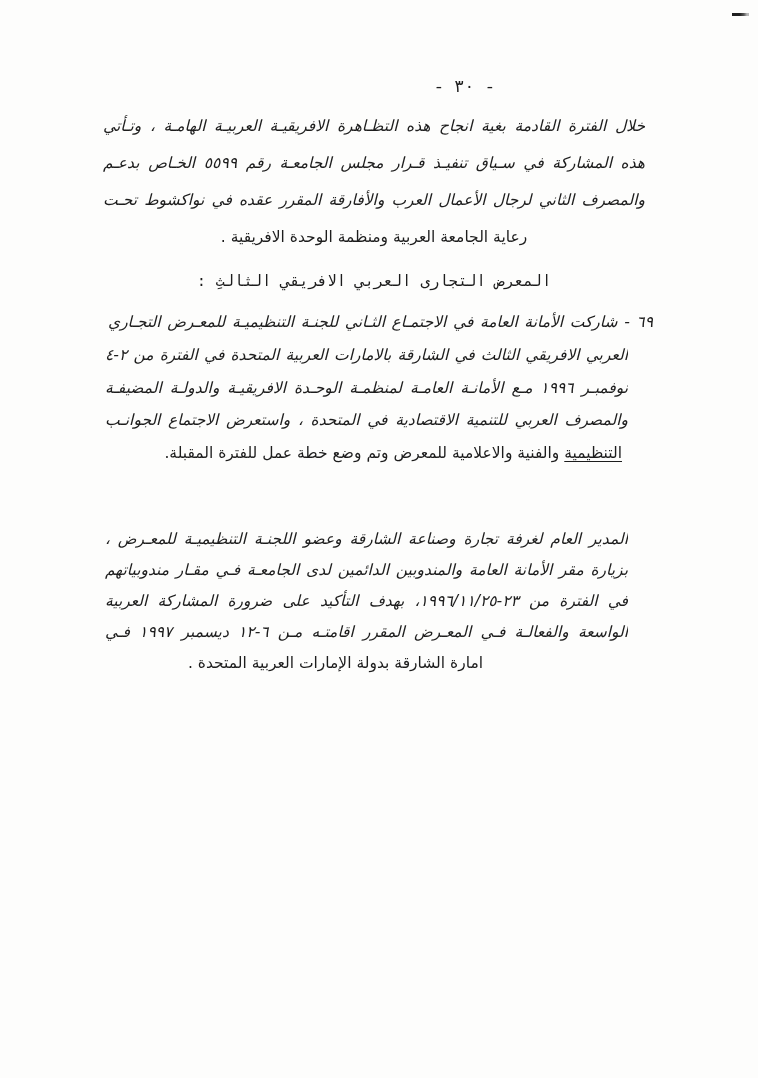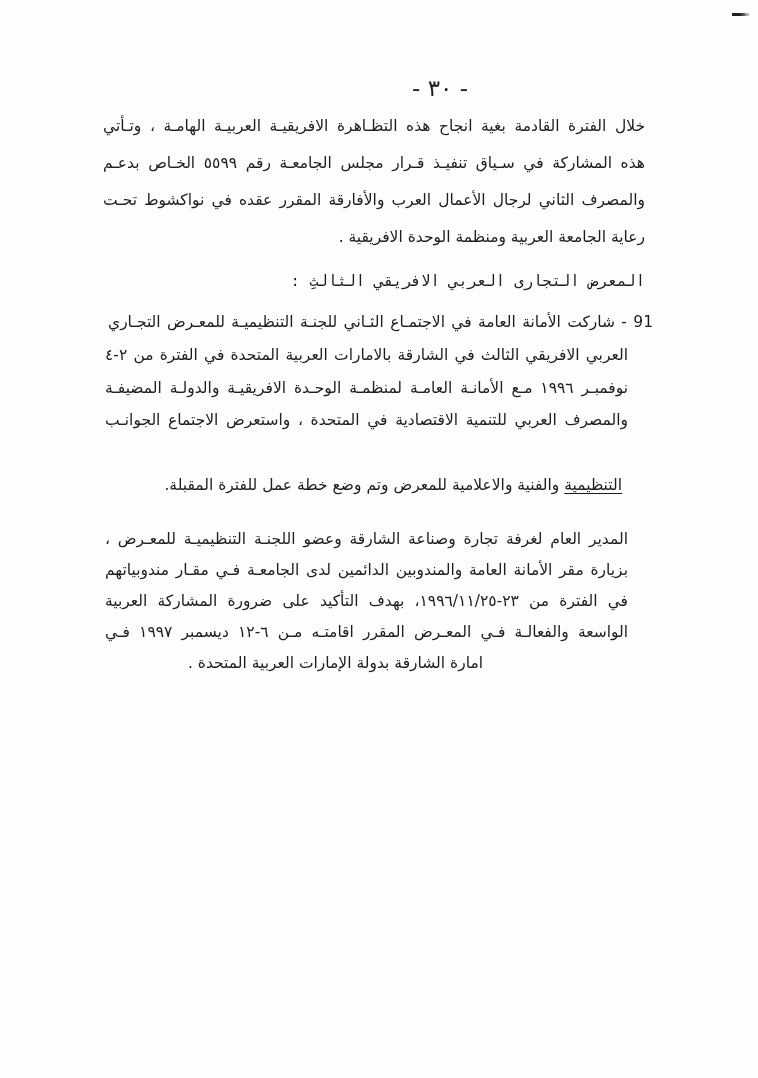--- a/index.html
+++ b/index.html
@@ -26,41 +26,43 @@
     height: 3px;
     background: linear-gradient(to left, #b9b9b9 12%, #5a5a5a 30%, #1f1f1f 55%);
   }
   .page-number {
     position: absolute;
     top: 74px;
     left: 385px;
     width: 110px;
     height: 28px;
     line-height: 28px;
-    font-size: 23px;
-    text-align: center;
+    font-size: 17px;
+    text-align: right;
     letter-spacing: 1px;
+    font-family: Liberation Mono, monospace;
   }
   .line {
     position: absolute;
     height: 28px;
     line-height: 28px;
     font-size: 15.5px;
     white-space: normal;
     overflow: hidden;
   }
   
   .just {
     text-align: justify;
     text-align-last: justify;
     text-justify: inter-word;
+    font-style: italic;
   }
   
   .nat {
-    text-align: right;
+    text-align: center;
     white-space: nowrap;
   }
   
   .col-intro { right: 113px; width: 542px; }
   
   .col-item-first { right: 105px; width: 545px; }
   
   .col-item-cont { right: 130px; width: 523px; }
   .underlined {
     text-decoration: underline;
@@ -77,25 +79,25 @@
 
   <div class="page-number">- ٣٠ -</div>
 
   <div class="line just col-intro" style="top:112px">خلال الفترة القادمة بغية انجاح هذه التظـاهرة الافريقيـة العربيـة الهامـة ، وتـأتي</div>
   <div class="line just col-intro" style="top:149px">هذه المشاركة في سـياق تنفيـذ قـرار مجلس الجامعـة رقم ٥٥٩٩ الخـاص بدعـم</div>
   <div class="line just col-intro" style="top:186px">والمصرف الثاني لرجال الأعمال العرب والأفارقة المقرر عقده في نواكشوط تحـت</div>
   <div class="line nat col-intro" style="top:223px">رعاية الجامعة العربية ومنظمة الوحدة الافريقية .</div>
 
   <div class="line nat col-intro heading" style="top:268px">المعرض التجارى العربي الافريقي الثالثِ :</div>
 
-  <div class="line just col-item-first" style="top:308px">91 - شاركت الأمانة العامة في الاجتمـاع الثـاني للجنـة التنظيميـة للمعـرض التجـاري</div>
+  <div class="line just col-item-first" style="top:308px">٦٩ - شاركت الأمانة العامة في الاجتمـاع الثـاني للجنـة التنظيميـة للمعـرض التجـاري</div>
   <div class="line just col-item-cont" style="top:341px">العربي الافريقي الثالث في الشارقة بالامارات العربية المتحدة في الفترة من ٢-٤</div>
   <div class="line just col-item-cont" style="top:374px">نوفمبـر ١٩٩٦ مـع الأمانـة العامـة لمنظمـة الوحـدة الافريقيـة والدولـة المضيفـة</div>
   <div class="line just col-item-cont" style="top:406px">والمصرف العربي للتنمية الاقتصادية في المتحدة ، واستعرض الاجتماع الجوانـب</div>
-  <div class="line nat" style="top:439px; right:136px;margin-top:32px;">
+  <div class="line nat" style="top:439px; right:136px;">
     <span class="underlined">التنظيمية</span>
     <span>والفنية والاعلامية للمعرض وتم وضع خطة عمل للفترة المقبلة.</span>
   </div>
 
   <div class="line just col-item-cont" style="top:525px">المدير العام لغرفة تجارة وصناعة الشارقة وعضو اللجنـة التنظيميـة للمعـرض ،</div>
   <div class="line just col-item-cont" style="top:556px">بزيارة مقر الأمانة العامة والمندوبين الدائمين لدى الجامعـة فـي مقـار مندوبياتهم</div>
   <div class="line just col-item-cont" style="top:587px">في الفترة من ٢٣-١٩٩٦/١١/٢٥، بهدف التأكيد على ضرورة المشاركة العربية</div>
   <div class="line just col-item-cont" style="top:618px">الواسعة والفعالـة فـي المعـرض المقرر اقامتـه مـن ٦-١٢ ديسمبر ١٩٩٧ فـي</div>
   <div class="line nat" style="top:649px; right:275px;">امارة الشارقة بدولة الإمارات العربية المتحدة .</div>
 

